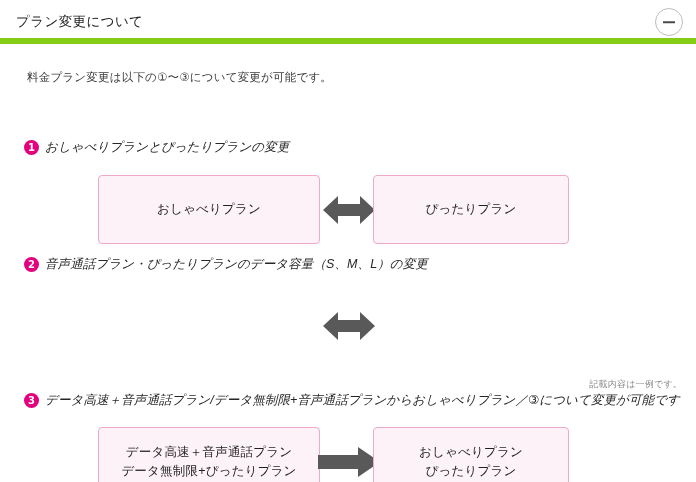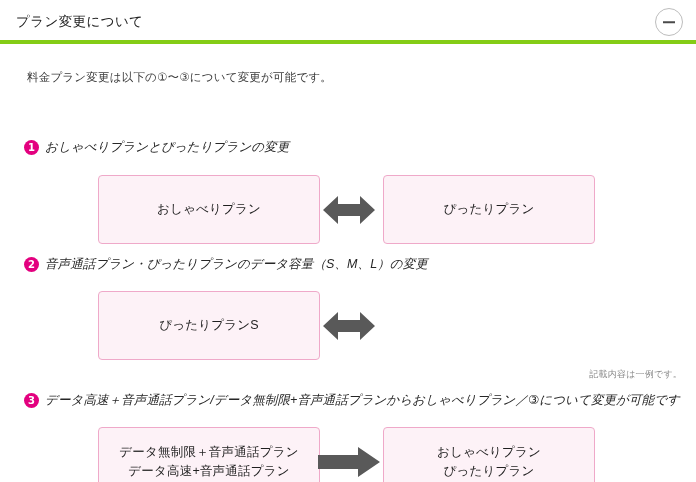--- a/index.html
+++ b/index.html
@@ -13,21 +13,21 @@
     font-family: "Liberation Sans", "DejaVu Sans", sans-serif;
     color: #333333;
     overflow: hidden;
     position: relative;
   }
 
   
   .panel-header {
     position: relative;
     height: 44px;
-    border-bottom: 4px solid #84cc16;
+    border-bottom: 6px solid #84cc16;
     box-sizing: border-box;
   }
   .panel-title {
     position: absolute;
     left: 16px;
     top: 13px;
     font-size: 13.5px;
     letter-spacing: 0.4px;
     color: #222222;
     line-height: 18px;
@@ -125,21 +125,21 @@
     display: flex;
     align-items: center;
     justify-content: center;
     text-align: center;
     color: #1f1f1f;
     font-size: 12.5px;
     letter-spacing: 0.2px;
     line-height: 19px;
   }
   .box-left  { left: 98px;  width: 222px; }
-  .box-right { left: 383px; width: 212px; }
+  .box-right { left: 373px; width: 196px; }
 
   .box-lines { display: block; }
   .box-lines span { display: block; }
 
   
   .arrow-wrap {
     position: absolute;
     top: 0;
     height: 69px;
     display: flex;
@@ -153,21 +153,21 @@
   .arrow-single {
     left: 318px;
     width: 62px;
   }
   .arrow-svg { display: block; }
 
   
   .note-right {
     position: absolute;
     right: 14px;
-    top: 324px;
+    top: 334px;
     font-size: 9px;
     color: #8a8a8a;
     letter-spacing: 0.2px;
     white-space: nowrap;
   }
 </style>
 </head>
 <body>
 
 <div class="panel-header">
@@ -199,42 +199,39 @@
       <span class="box-lines">ぴったりプラン</span>
     </div>
   </div>
 
   <div class="section-heading" id="sec-head-2">
     <span class="num-badge">2</span>
     <span class="section-heading-text">音声通話プラン・ぴったりプランのデータ容量（S、M、L）の変更</span>
   </div>
 
   <div class="diagram-row" id="row-2">
-    <div class="plan-box box-left">
-      <span class="box-lines">ぴったりプランS</span>
-    </div>
     <div class="arrow-wrap arrow-double">
       <svg class="arrow-svg" width="52" height="34" viewBox="0 0 52 34" aria-hidden="true">
         <polygon fill="#595959" points="0,17 15,3 15,11 37,11 37,3 52,17 37,31 37,23 15,23 15,31"></polygon>
       </svg>
     </div>
   </div>
 
   <div class="note-right">記載内容は一例です。</div>
 
   <div class="section-heading" id="sec-head-3">
     <span class="num-badge">3</span>
     <span class="section-heading-text">データ高速＋音声通話プラン/データ無制限+音声通話プランからおしゃべりプラン／③について変更が可能です</span>
   </div>
 
   <div class="diagram-row" id="row-3">
     <div class="plan-box box-left">
       <span class="box-lines">
-        <span>データ無制限＋音声通話プラン</span>
-        <span>データ高速+音声通話プラン</span>
+        <span>データ高速＋音声通話プラン</span>
+        <span>データ無制限+ぴったりプラン</span>
       </span>
     </div>
     <div class="arrow-wrap arrow-single">
       <svg class="arrow-svg" width="62" height="32" viewBox="0 0 62 32" aria-hidden="true">
         <polygon fill="#595959" points="0,9 40,9 40,1 62,16 40,31 40,23 0,23"></polygon>
       </svg>
     </div>
     <div class="plan-box box-right">
       <span class="box-lines">
         <span>おしゃべりプラン</span>

